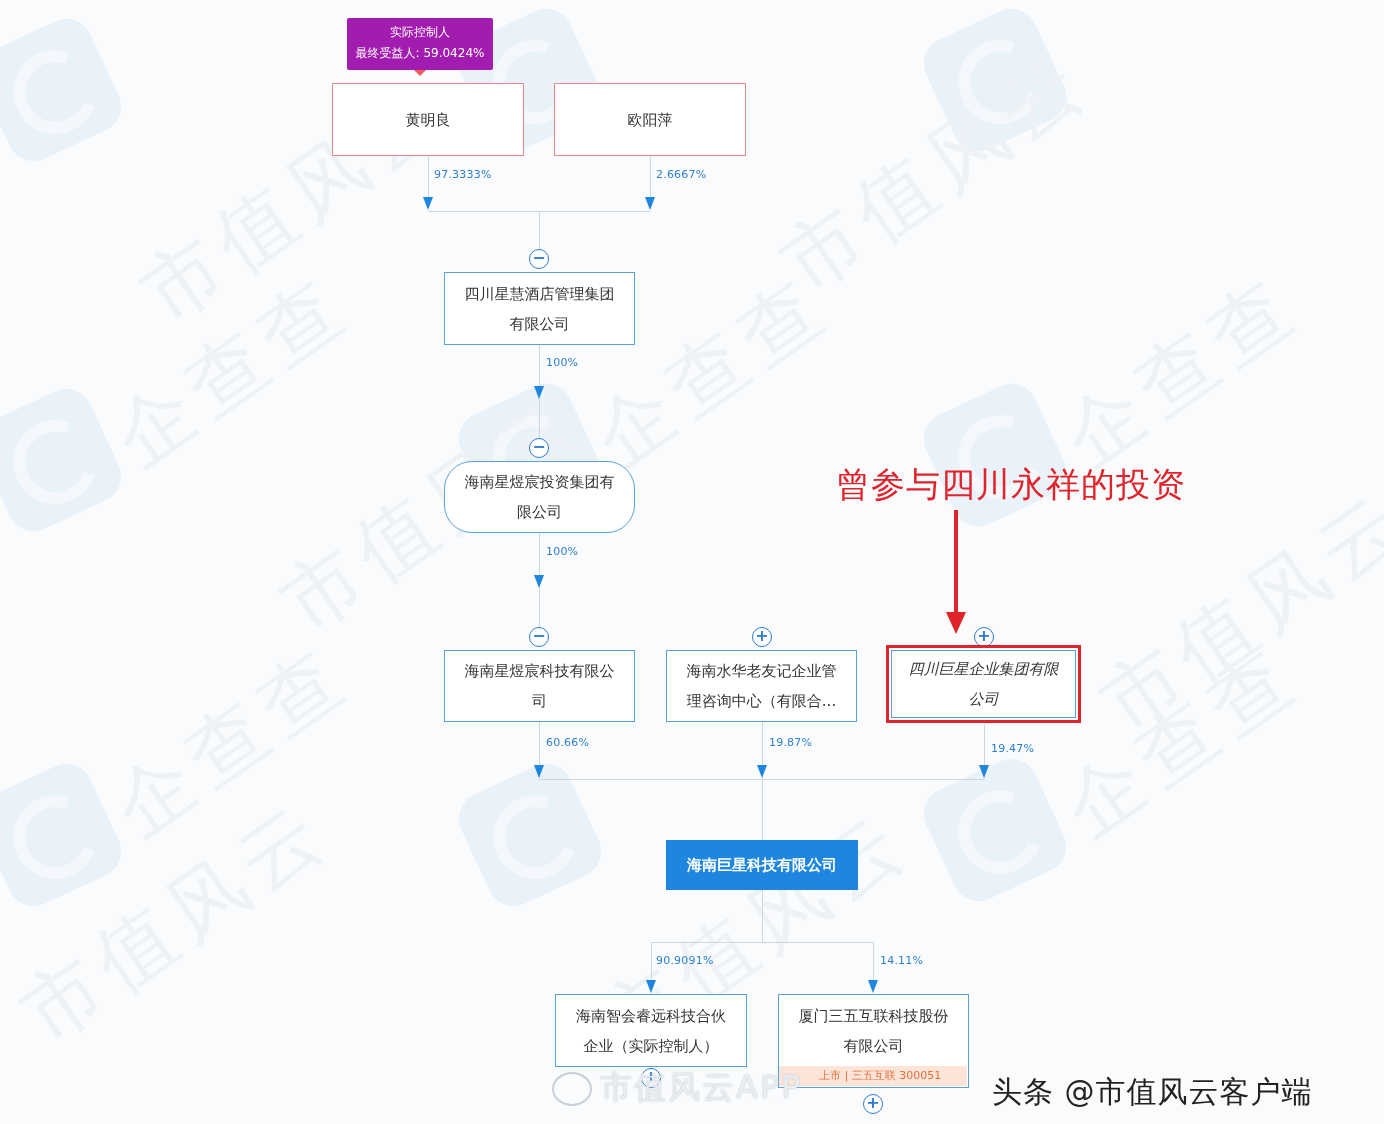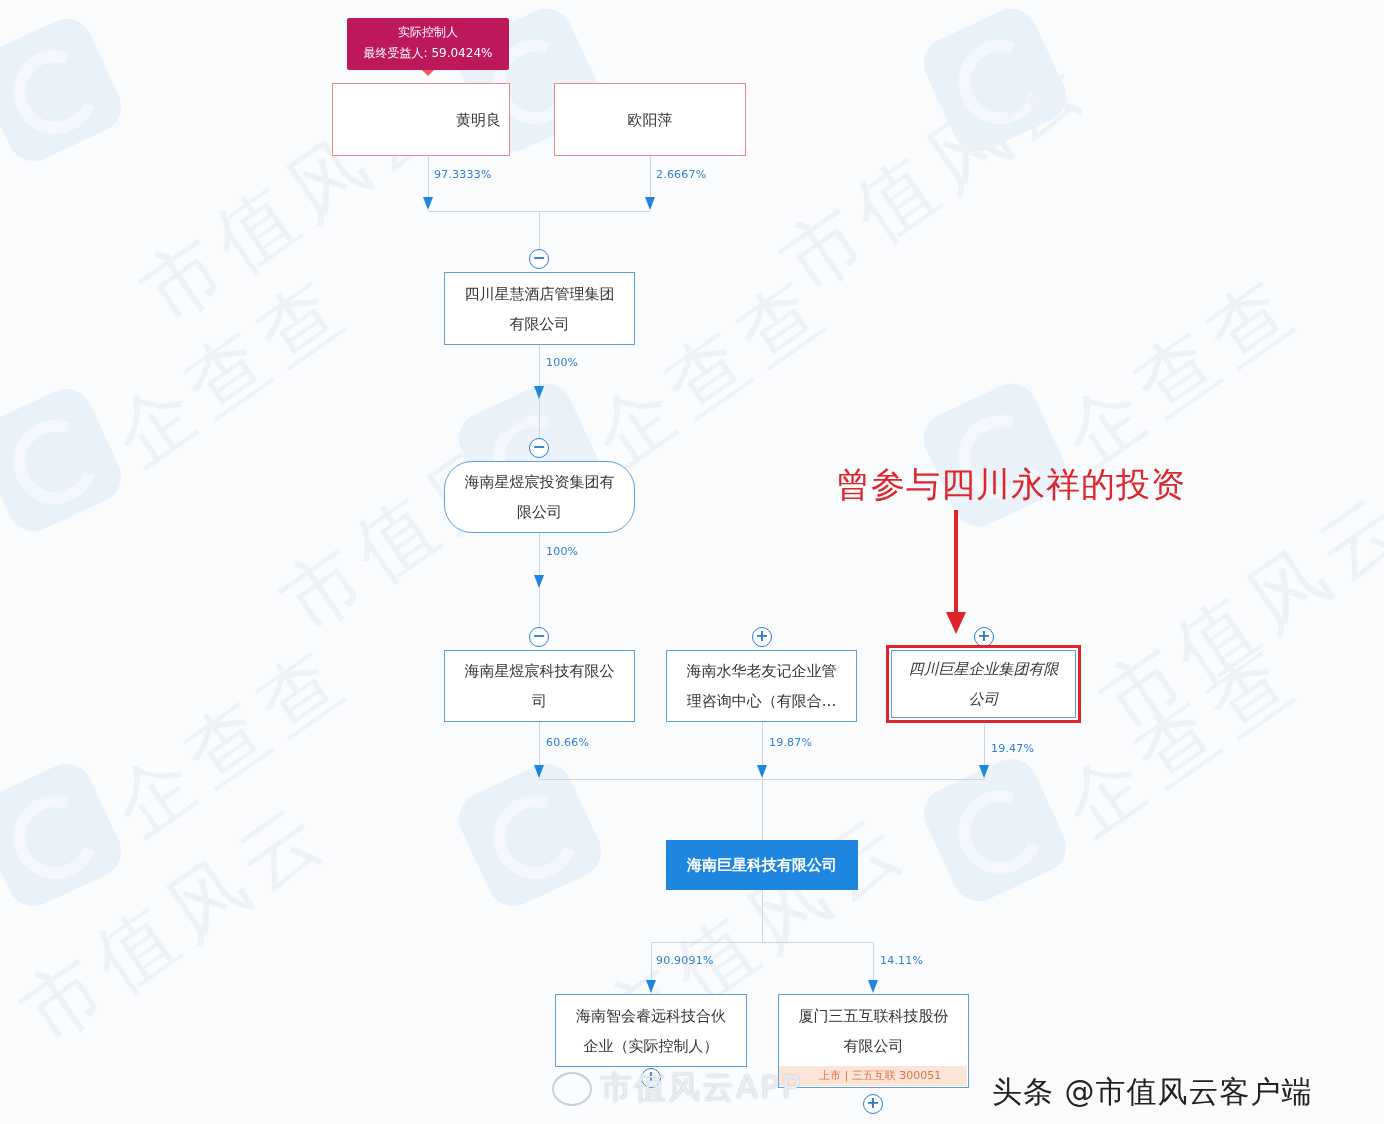--- a/index.html
+++ b/index.html
@@ -36,22 +36,22 @@
   }
   .node.person { border-color:#e98a8a; }
   .node.main { background:#1f86e0; border-color:#1f86e0; color:#fff; font-weight:bold;align-items:center; }
   .node.highlight { outline:3px solid #e0242b; outline-offset:2px;font-style:italic; }
   .toggle {
     position:absolute; width:20px; height:20px; box-sizing:border-box;
     border:1.6px solid #2c7bd0; border-radius:50%; background:#fff;
     color:#2c7bd0; font-size:16px; line-height:16px; text-align:center; font-weight:bold;
   }
   .tooltip {
-    position:absolute; left:347px; top:18px; width:162px; height:52px;
-    background:#be185d; color:#fff; font-size:12px; text-align:center; line-height:21px;
+    position:absolute; left:347px; top:18px; width:146px; height:52px;
+    background:#a21caf; color:#fff; font-size:12px; text-align:center; line-height:21px;
     border-radius:2px; padding-top:4px; box-sizing:border-box;
   }
   .tooltip::after {
     content:""; position:absolute; left:50%; margin-left:-6px; bottom:-6px;
     border-left:6px solid transparent; border-right:6px solid transparent;
     border-top:6px solid #ef5b5b;
   }
   .annot {
     position:absolute; left:836px; top:462px; font-size:34px; color:#e0242b;
     letter-spacing:1px; white-space:nowrap;
@@ -102,21 +102,21 @@
 <div class="wm wm-text" style="left:260px;top:460px;">市值风云</div>
 <div class="wm wm-text" style="left:1080px;top:560px;">市值风云</div>
 <div class="wm wm-text" style="left:0px;top:870px;">市值风云</div>
 <div class="wm wm-text" style="left:580px;top:880px;">市值风云</div>
 
 <div class="tooltip">
   <div>实际控制人</div>
   <div>最终受益人: 59.0424%</div>
 </div>
 
-<div class="node person" style="left:332px;top:83px;width:178px;height:73px;justify-content:flex-end;">
+<div class="node person" style="left:332px;top:83px;width:192px;height:73px;">
   <span>黄明良</span>
 </div>
 <div class="node person" style="left:554px;top:83px;width:192px;height:73px;">
   <span>欧阳萍</span>
 </div>
 
 <div class="line" style="left:428px;top:156px;width:1px;height:52px;"></div>
 <div class="line" style="left:650px;top:156px;width:1px;height:52px;"></div>
 <div class="pct" style="left:434px;top:168px;">97.3333%</div>
 <div class="pct" style="left:656px;top:168px;">2.6667%</div>

